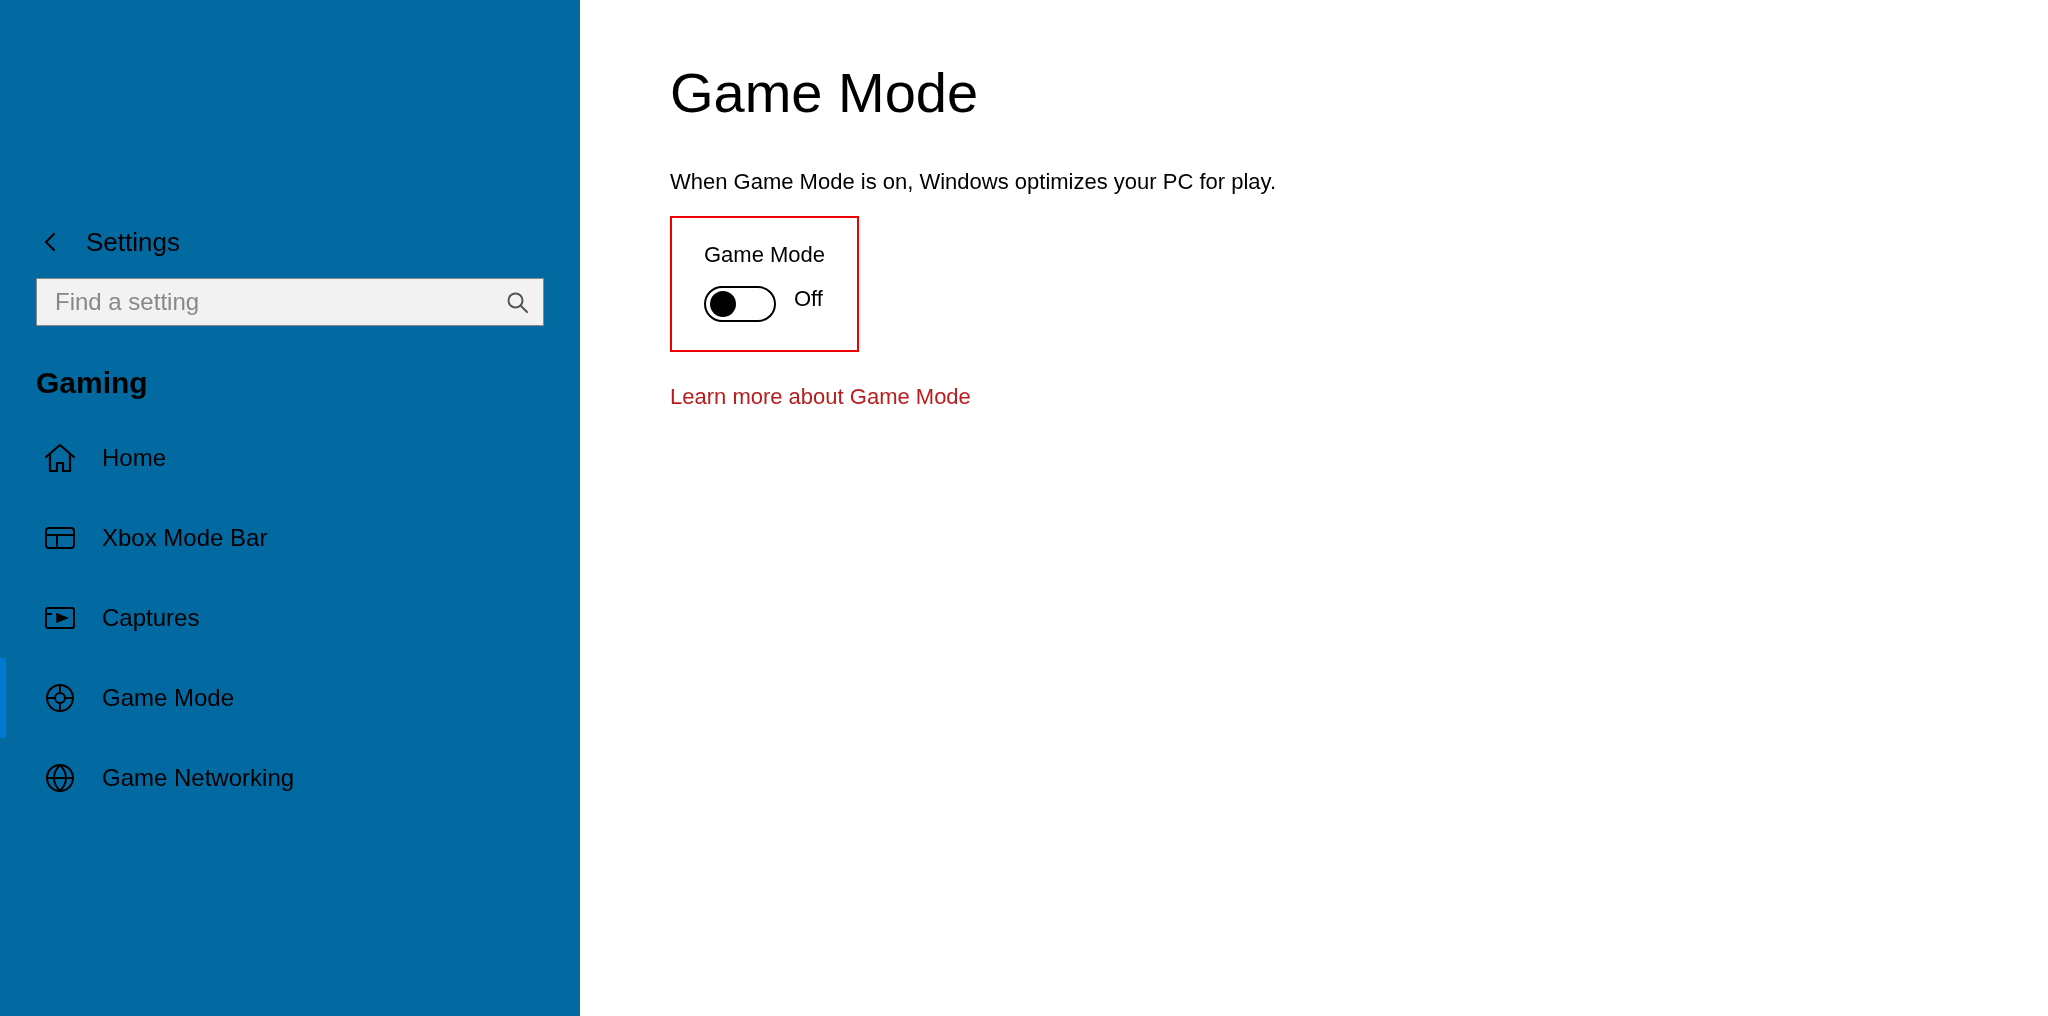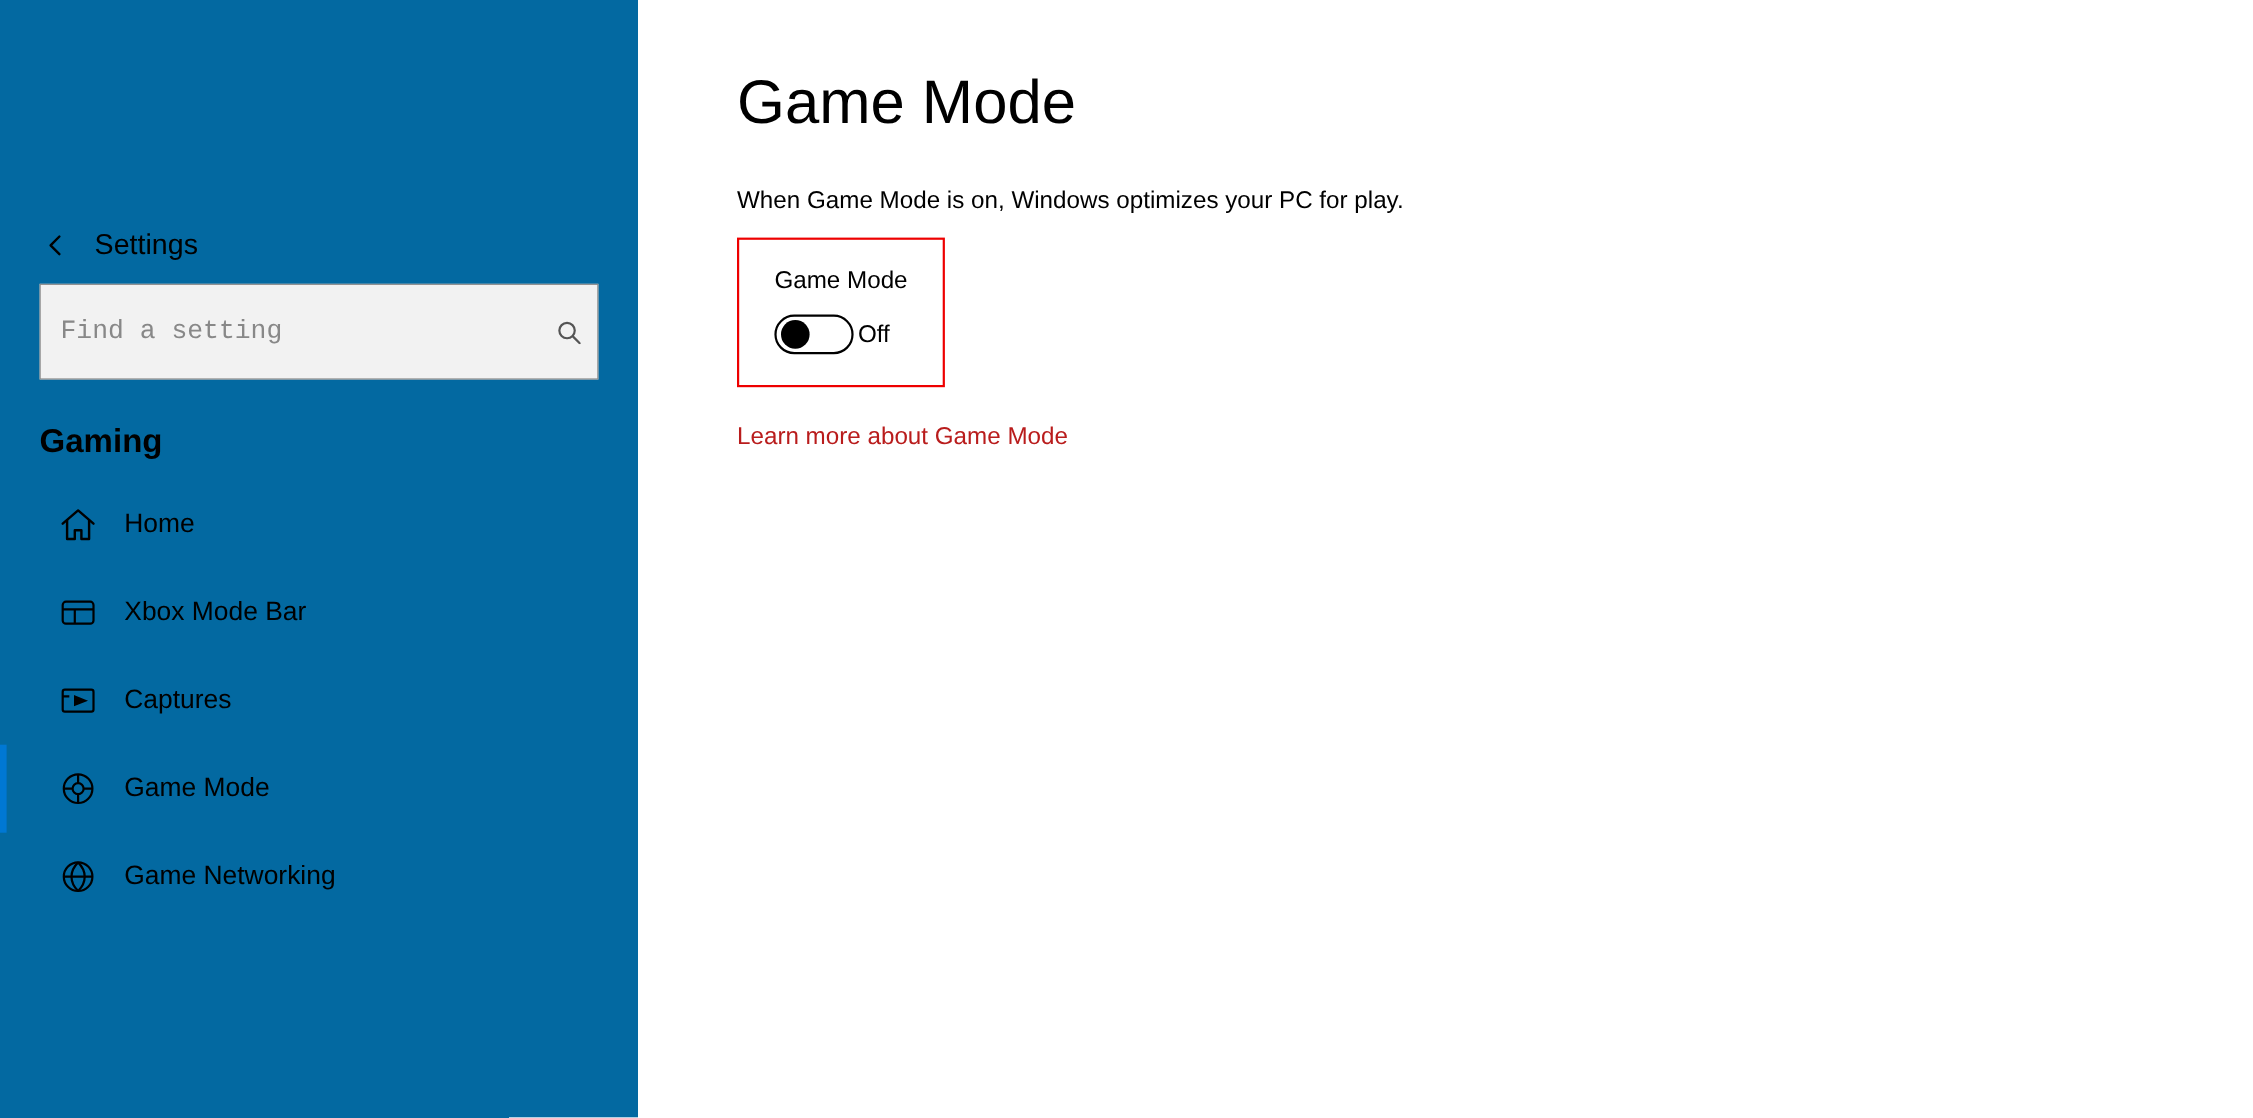--- a/index.html
+++ b/index.html
@@ -50,26 +50,26 @@
 
     .search-box {
       margin: 0 36px 28px 36px;
       position: relative;
       display: flex;
       align-items: center;
     }
 
     .search-input {
       width: 100%;
-      height: 87px;
+      height: 48px;
       border: 1.5px solid #888;
       background: #f2f2f2;
       padding: 0 76px 0 18px;
       font-size: 24px;
-      font-family: Liberation Mono, monospace;
+      font-family: Liberation Sans, sans-serif;
       color: #555;
       outline: none;
     }
 
     .search-input::placeholder {
       color: #888;
     }
 
     .search-icon-wrap {
       position: absolute;
@@ -83,21 +83,21 @@
       padding: 12px 36px 18px 36px;
       font-size: 30px;
       font-weight: 700;
       color: #000;
     }
 
     .nav-item {
       display: flex;
       align-items: center;
       gap: 22px;
-      padding: 20px 51px;
+      padding: 20px 40px;
       cursor: pointer;
       font-size: 24px;
       color: #000;
       position: relative;
       background: transparent;
       border: none;
       width: 100%;
       text-align: left;
     }
 
@@ -150,22 +150,22 @@
     }
 
     .game-mode-label {
       font-size: 22px;
       color: #000;
       margin-bottom: 18px;
     }
 
     .toggle-row {
       display: flex;
-      align-items: center;
-      gap: 4px;
+      align-items: flex-start;
+      gap: 18px;
     }
 
     .toggle-switch {
       width: 72px;
       height: 36px;
       border-radius: 18px;
       background: #fff;
       border: 2.5px solid #000;
       position: relative;
       cursor: pointer;

